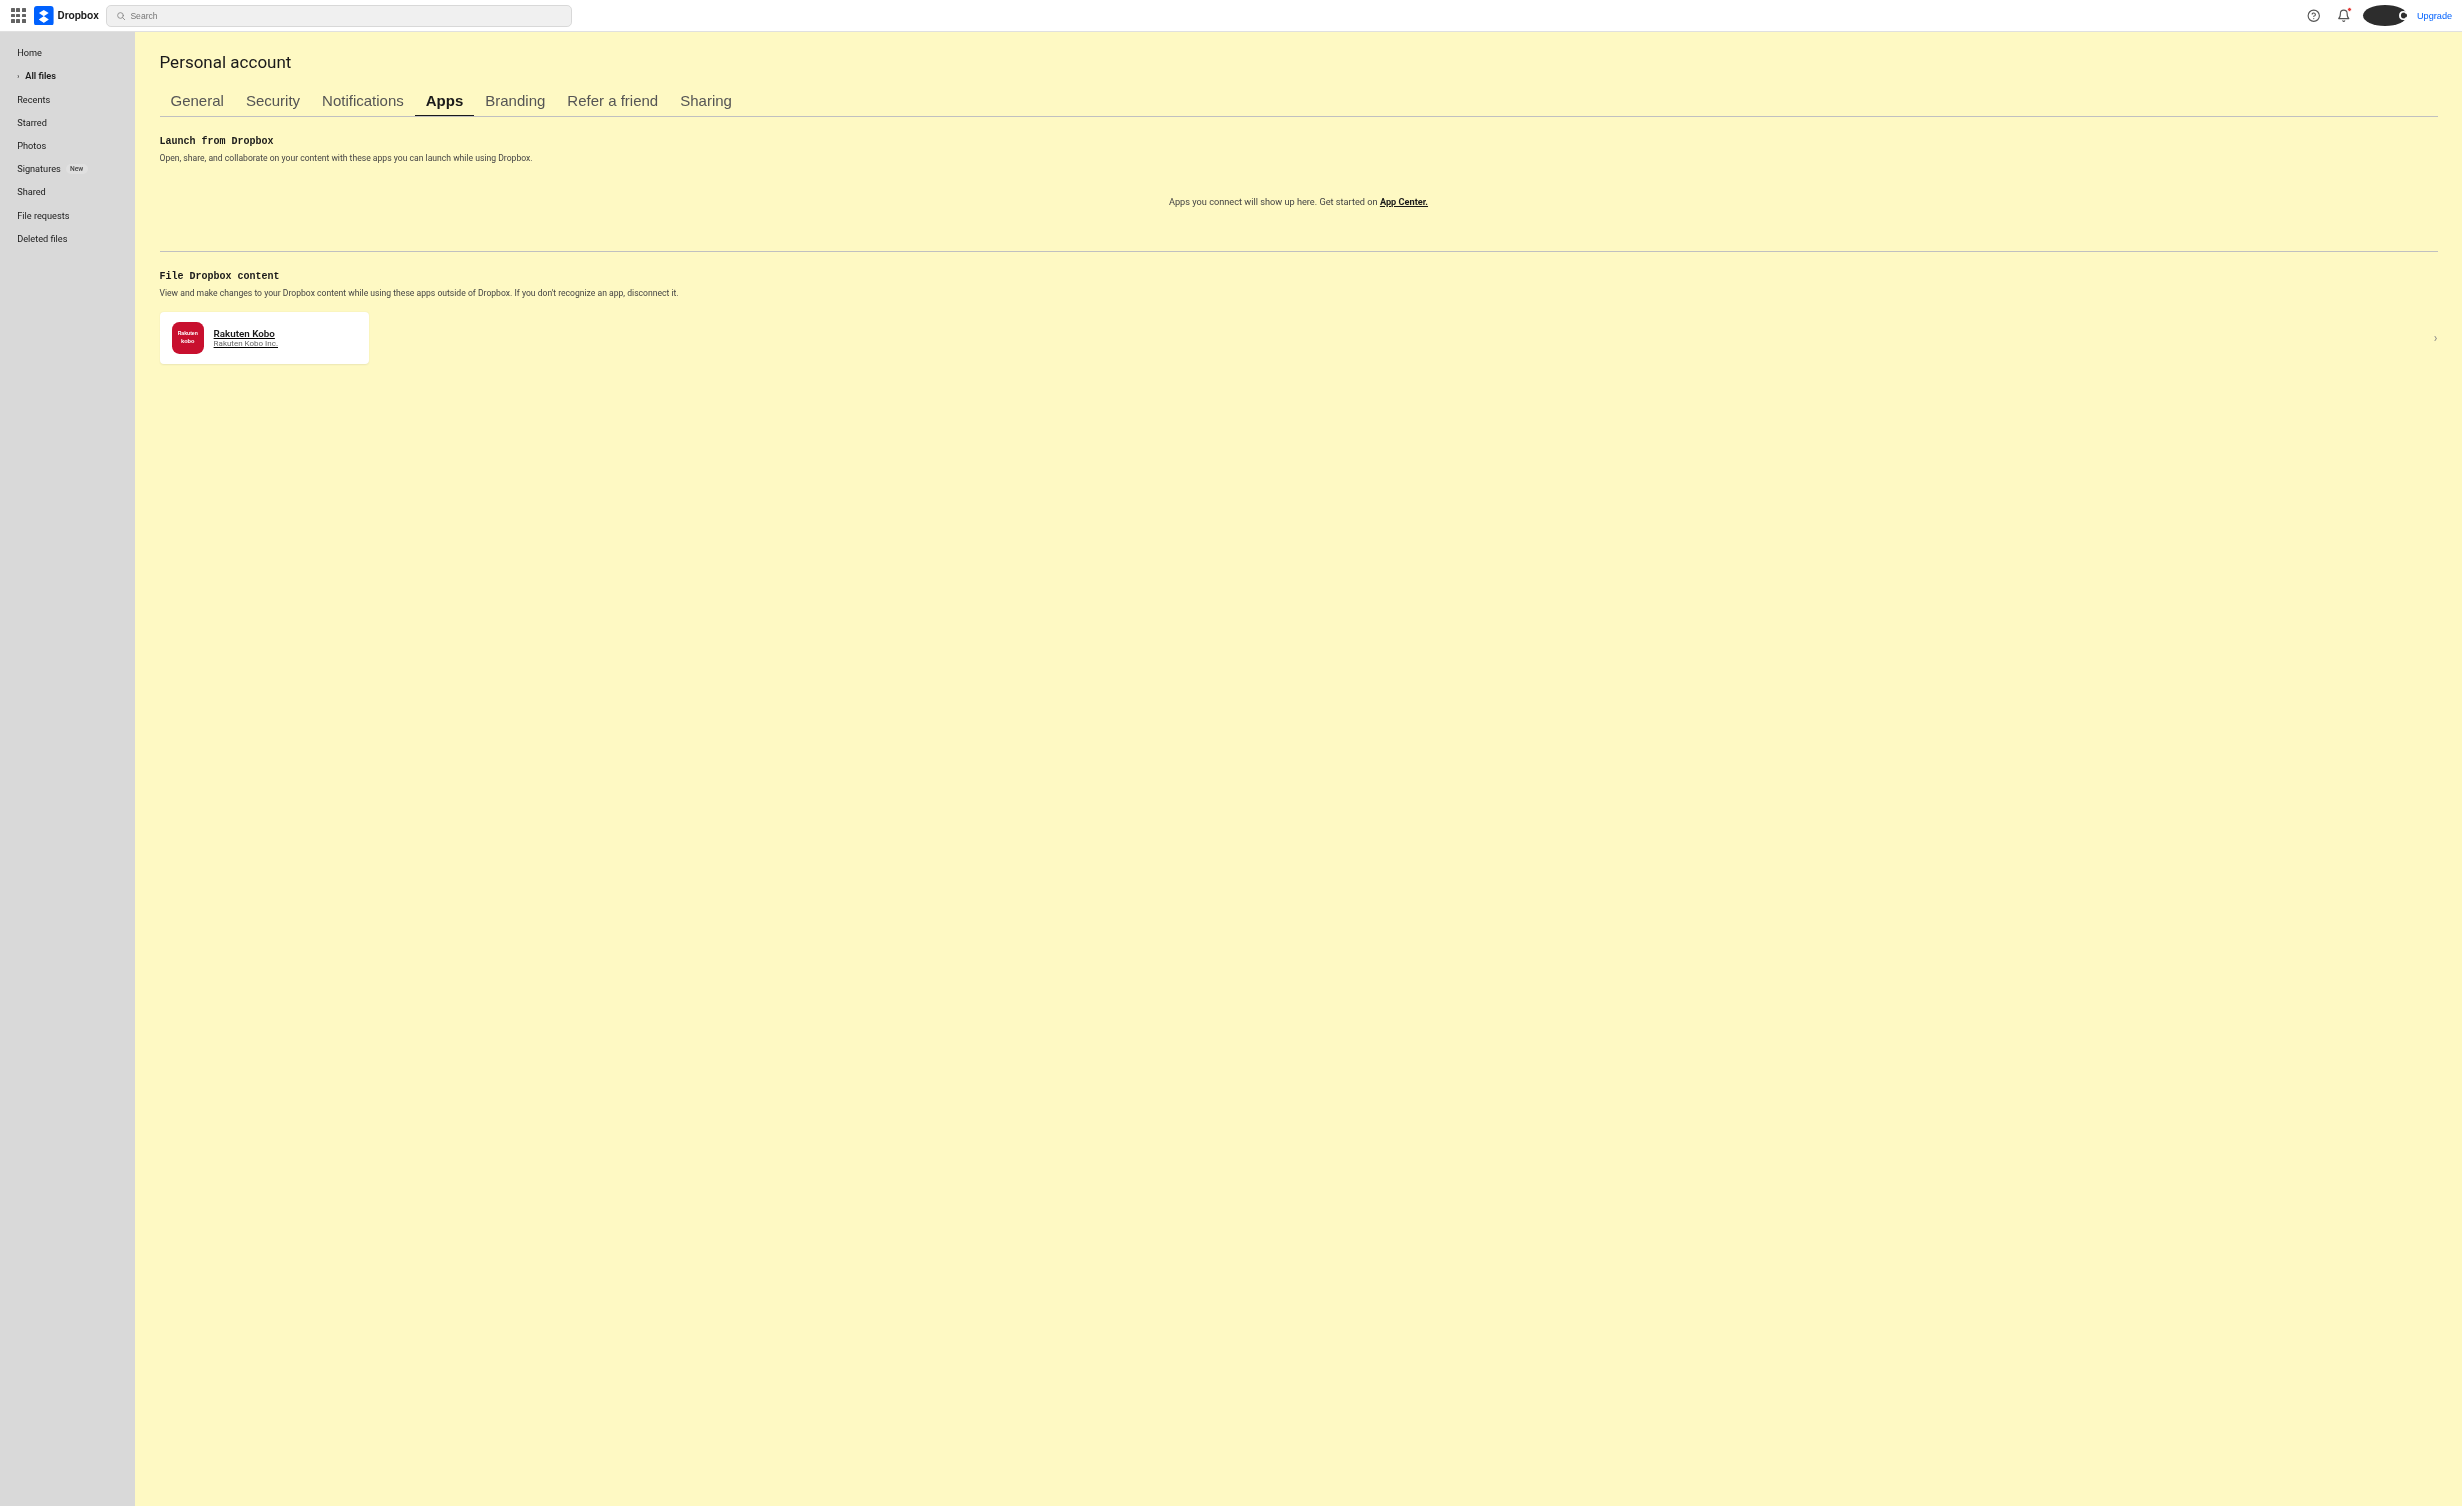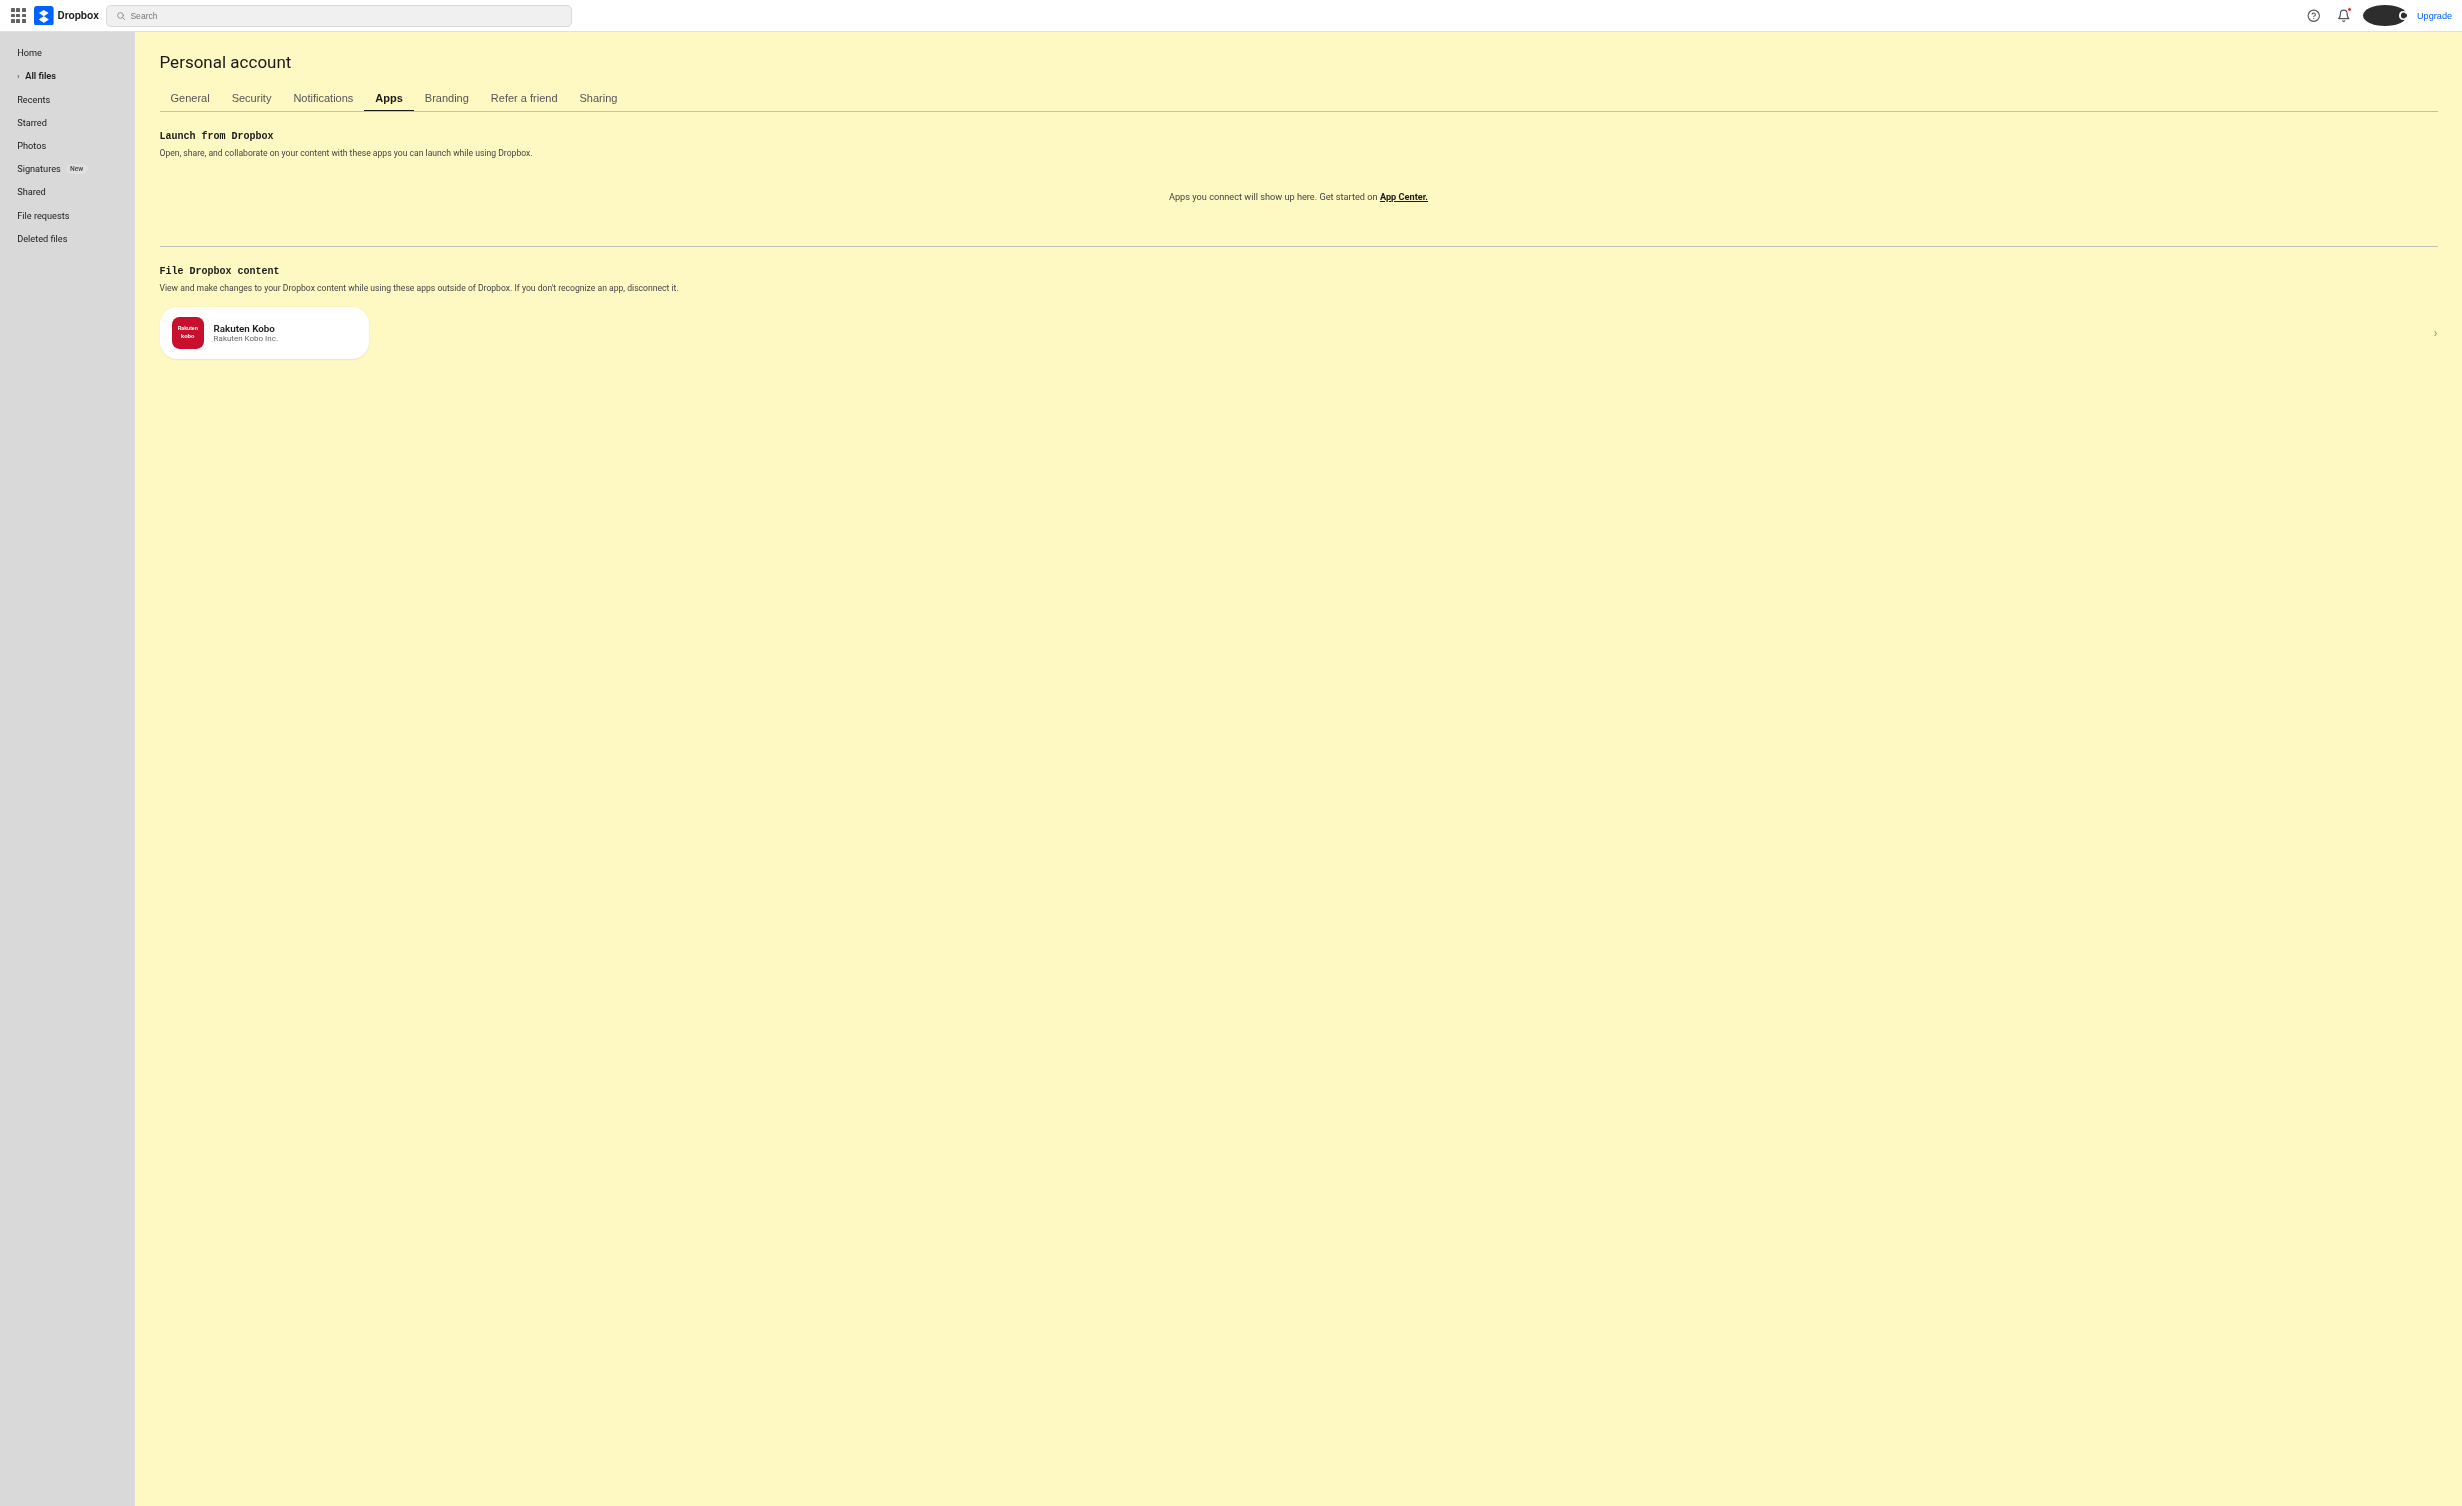--- a/index.html
+++ b/index.html
@@ -179,21 +179,21 @@
 
     
     .tabs {
       display: flex;
       gap: 0;
       border-bottom: 0.6px solid #c0c0c0;
       margin-bottom: 19.6px;
     }
     .tab-item {
       padding: 6.1px 11px;
-      font-size: 11px;
+      font-size: 15px;
       color: #555;
       cursor: pointer;
       border-bottom: 1.8px solid transparent;
       margin-bottom: -0.6px;
       white-space: nowrap;
       background: none;
       border-top: none;
       border-left: none;
       border-right: none;
     }
@@ -234,28 +234,29 @@
 
     .divider {
       border: none;
       border-top: 0.6px solid #c0c0c0;
       margin: 9.8px 0 19.6px 0;
     }
 
     
     .app-card {
       background: #fff;
-      border-radius: 17px;
+      border-radius: 4px;
       display: flex;
       align-items: center;
       padding: 9.8px 12.3px;
       width: 209px;
       gap: 9.8px;
       cursor: pointer;
       box-shadow: 0 0.6px 1.8px rgba(0,0,0,0.08);
+      text-decoration: underline;
     }
     .app-icon {
       width: 32px; height: 32px;
       border-radius: 7.4px;
       background: #c8102e;
       display: flex;
       align-items: center;
       justify-content: center;
       flex-shrink: 0;
       overflow: hidden;

